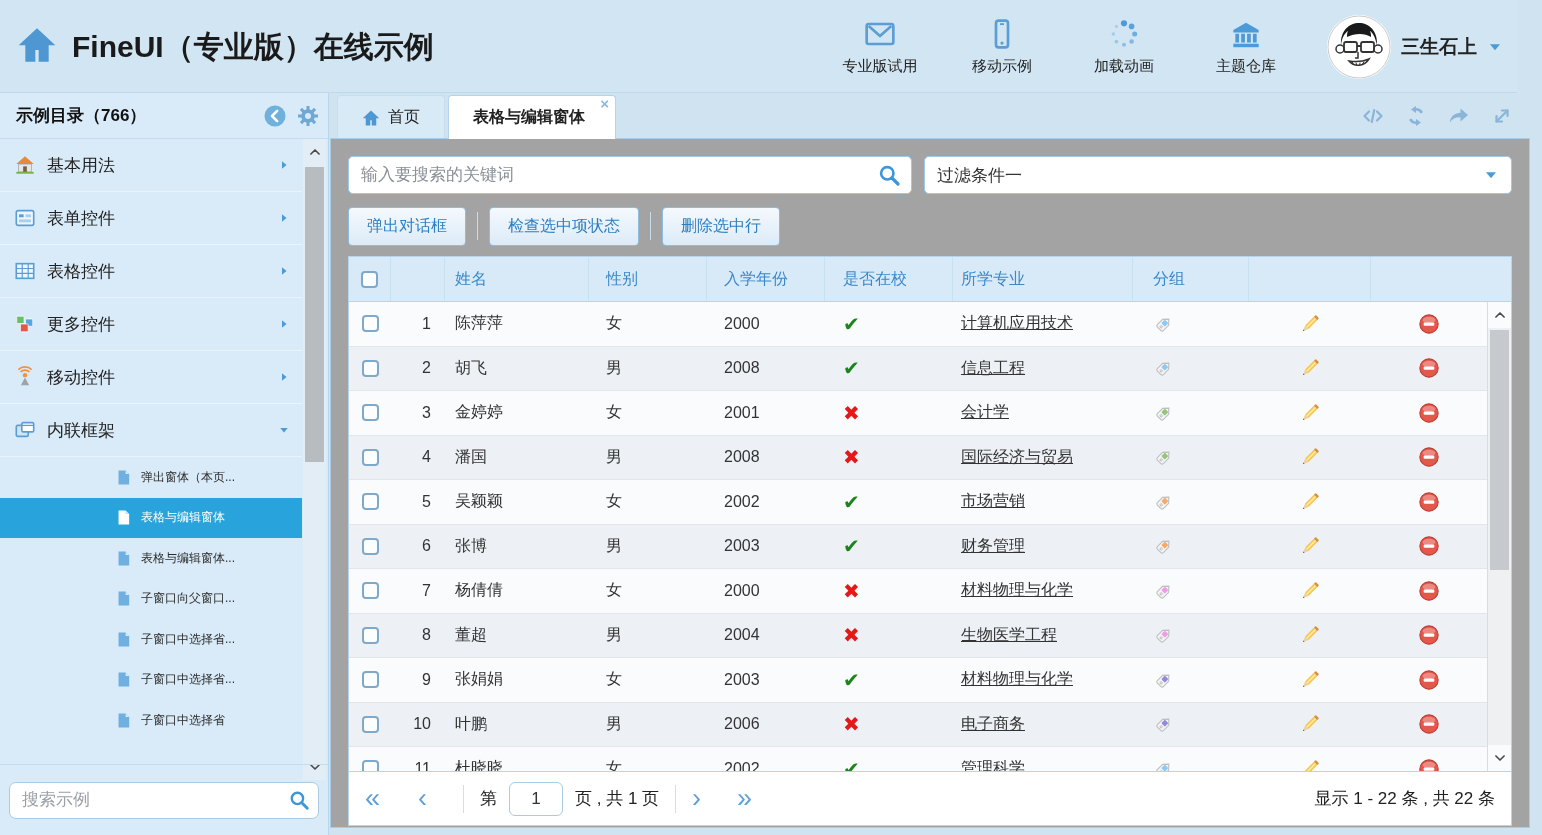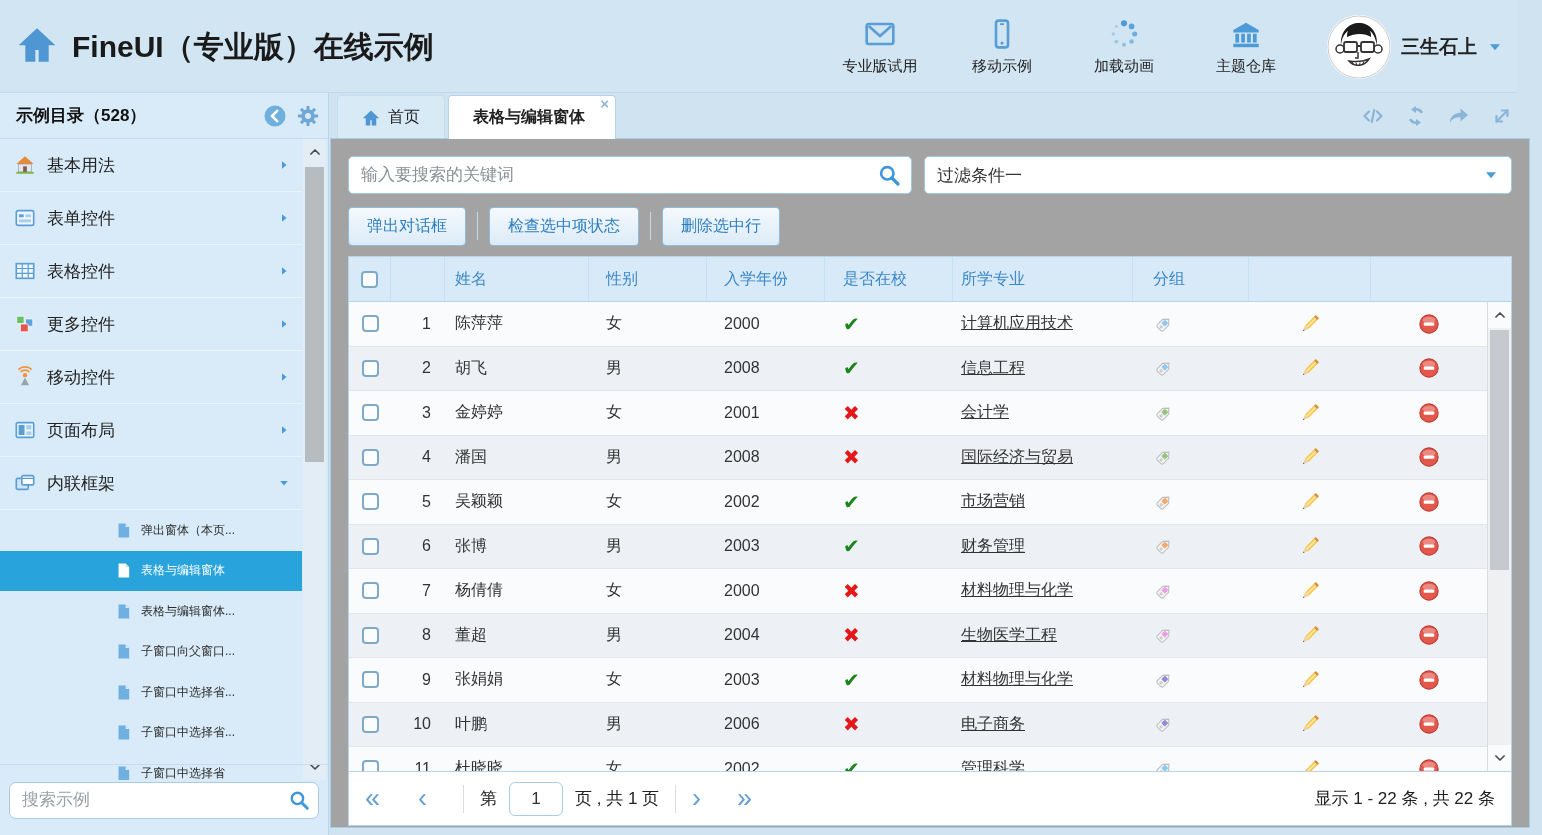--- a/index.html
+++ b/index.html
@@ -172,21 +172,21 @@
           <svg viewBox="0 0 24 24">
             <path fill="#4a9bd8" d="M4.5 8h15L12 17z"></path>
           </svg>
         </span>
       </div>
     </div>
 </header>
 
 <aside class="sidebar">
   <div class="sb-header">
-    <span class="sb-title">示例目录（528）</span>
+    <span class="sb-title">示例目录（766）</span>
     <span class="sb-tools">
       <span class="icon i24">
           <svg viewBox="0 0 24 24">
             <circle cx="12" cy="12" r="10.5" fill="#6fb0dc"></circle>
             <path d="M14.2 6.8 9 12l5.2 5.2" fill="none" stroke="#fff" stroke-width="2.6" stroke-linecap="round" stroke-linejoin="round"></path>
           </svg>
         </span>
       <span class="icon i24">
           <svg viewBox="0 0 24 24" fill="#6fa8d4">
             <rect x="10.5" y="2" width="3" height="20"></rect>
@@ -265,36 +265,20 @@
         <div class="sgroup">
           <span class="icon gicon">
             <svg viewBox="0 0 24 24">
               <path d="M12 12.5 7.5 21h9z" fill="#9aa4ab"></path>
               <circle cx="12" cy="10" r="2.4" fill="#f2923c"></circle>
               <path d="M7.2 6.5a6.8 6.8 0 0 1 9.6 0" fill="none" stroke="#f2923c" stroke-width="1.9"></path>
               <path d="M4.8 4a10.2 10.2 0 0 1 14.4 0" fill="none" stroke="#f2923c" stroke-width="1.9"></path>
             </svg>
           </span>
           <span>移动控件</span>
-          <span class="icon i12 caret">
-            <svg viewBox="0 0 24 24">
-              <path fill="#4a9bd8" d="M8 4.5v15L17 12z"></path>
-            </svg>
-          </span>
-        </div>
-        <div class="sgroup">
-          <span class="icon gicon">
-            <svg viewBox="0 0 24 24">
-              <rect x="2.5" y="4" width="19" height="16" rx="1.5" fill="#eef6fd" stroke="#5b9ed6" stroke-width="1.8"></rect>
-              <rect x="5" y="6.5" width="6.5" height="11" fill="#5b9ed6"></rect>
-              <rect x="13.5" y="6.5" width="5.5" height="5" fill="#a9cfeb"></rect>
-              <rect x="13.5" y="13.5" width="5.5" height="4" fill="#a9cfeb"></rect>
-            </svg>
-          </span>
-          <span>页面布局</span>
           <span class="icon i12 caret">
             <svg viewBox="0 0 24 24">
               <path fill="#4a9bd8" d="M8 4.5v15L17 12z"></path>
             </svg>
           </span>
         </div>
         <div class="sgroup">
           <span class="icon gicon">
             <svg viewBox="0 0 24 24">
               <rect x="2.5" y="7" width="13" height="12" rx="1.5" fill="#cfe6f7" stroke="#5b9ed6" stroke-width="1.8"></rect>

